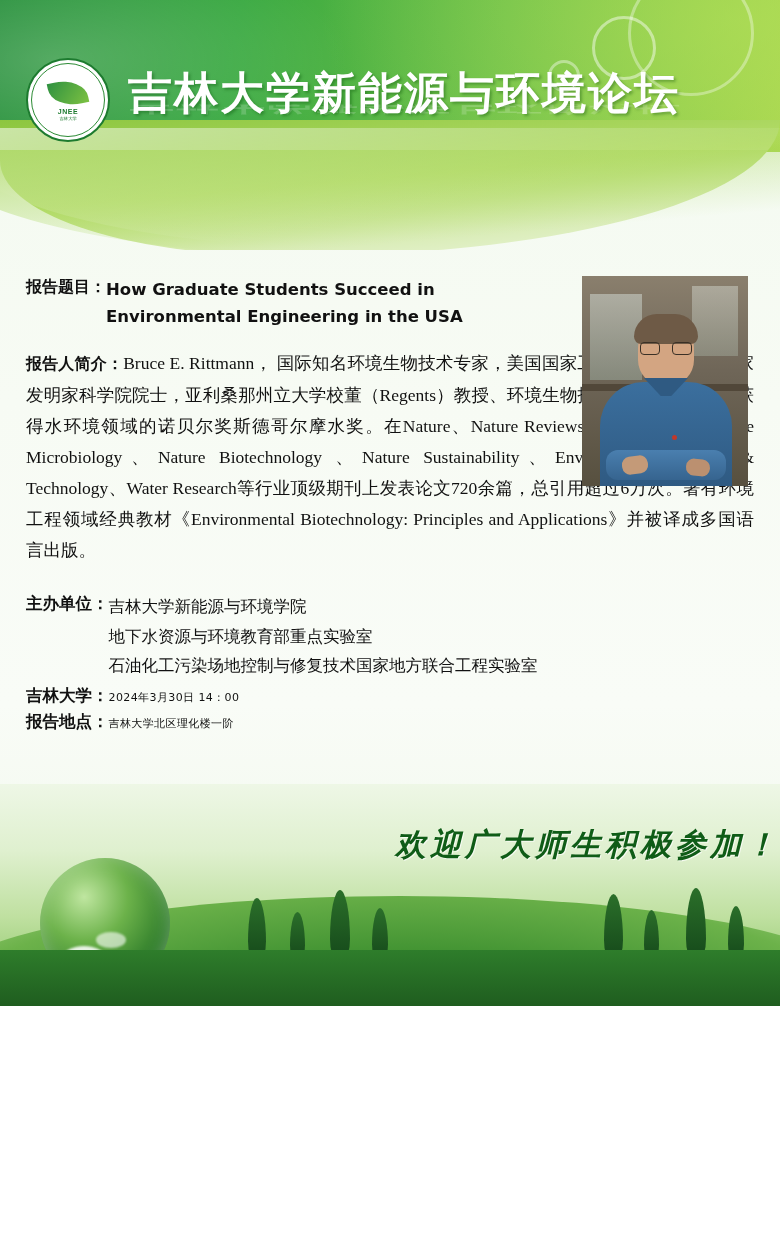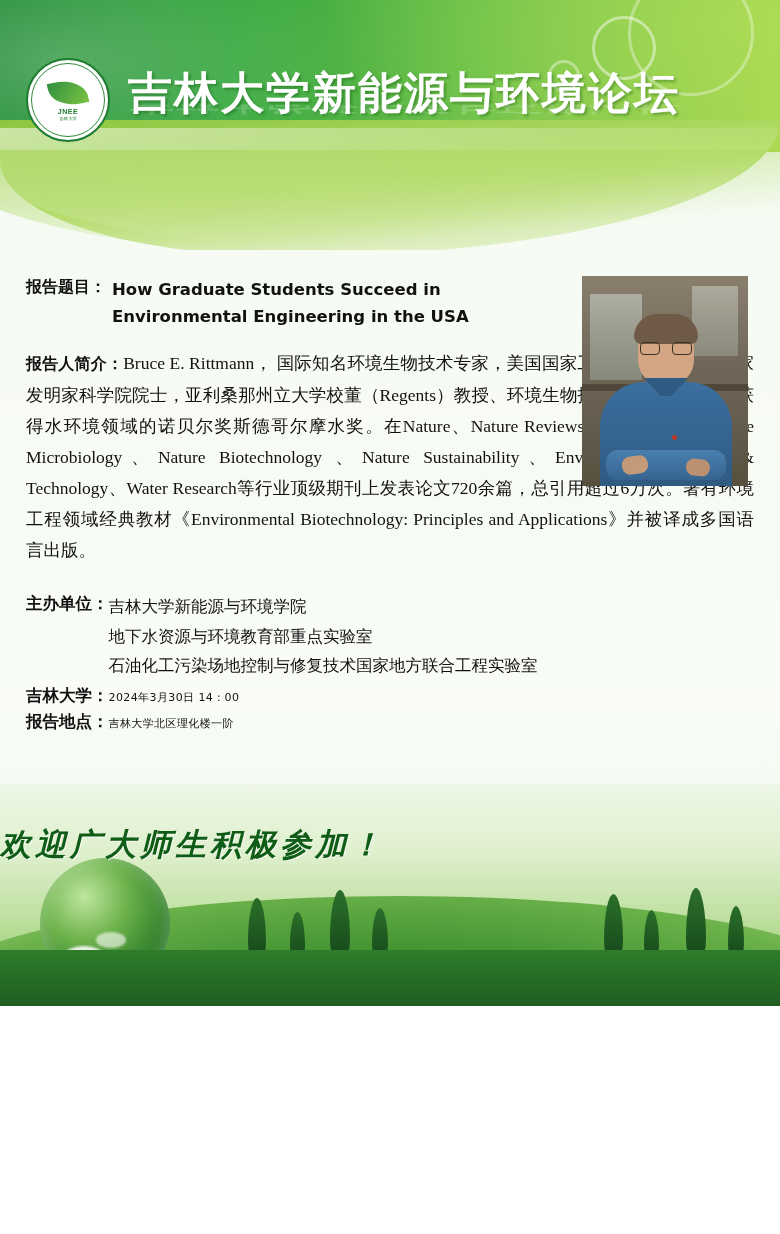--- a/index.html
+++ b/index.html
@@ -171,21 +171,20 @@
     font-family: "DejaVu Sans", "Liberation Sans", sans-serif;
     padding-top: 1px;
   }
   .title-en {
     font-weight: bold;
     font-size: 16.5px;
     color: #111;
     line-height: 1.65;
     max-width: 410px;
     font-family: "DejaVu Sans", "Liberation Sans", sans-serif;
-    margin-left: 6px;
   }
 
   .speaker-block {
     padding: 22px 26px 0 26px;
     display: flex;
     align-items: flex-start;
   }
   .speaker-label {
     font-weight: bold;
     font-size: 16px;
@@ -423,21 +422,21 @@
   .tree.t4 { left: 372px; height: 52px; width: 16px; }
   .tree.t5 { left: 604px; height: 66px; width: 19px; }
   .tree.t6 { left: 644px; height: 50px; width: 15px; }
   .tree.t7 { left: 686px; height: 72px; width: 20px; }
   .tree.t8 { left: 728px; height: 54px; width: 16px; }
 
   .slogan {
     position: absolute;
     left: 0; top: 40px;
     width: 780px;
-    text-align: left;
+    text-align: right;
     font-family: "DejaVu Sans", "Liberation Sans", sans-serif;
     font-size: 31px;
     font-weight: bold;
     color: #0f5c17;
     letter-spacing: 4px;
     font-style: italic;
     text-shadow: 1px 1px 0 rgba(255,255,255,0.7);
   }
 </style>
 </head>

